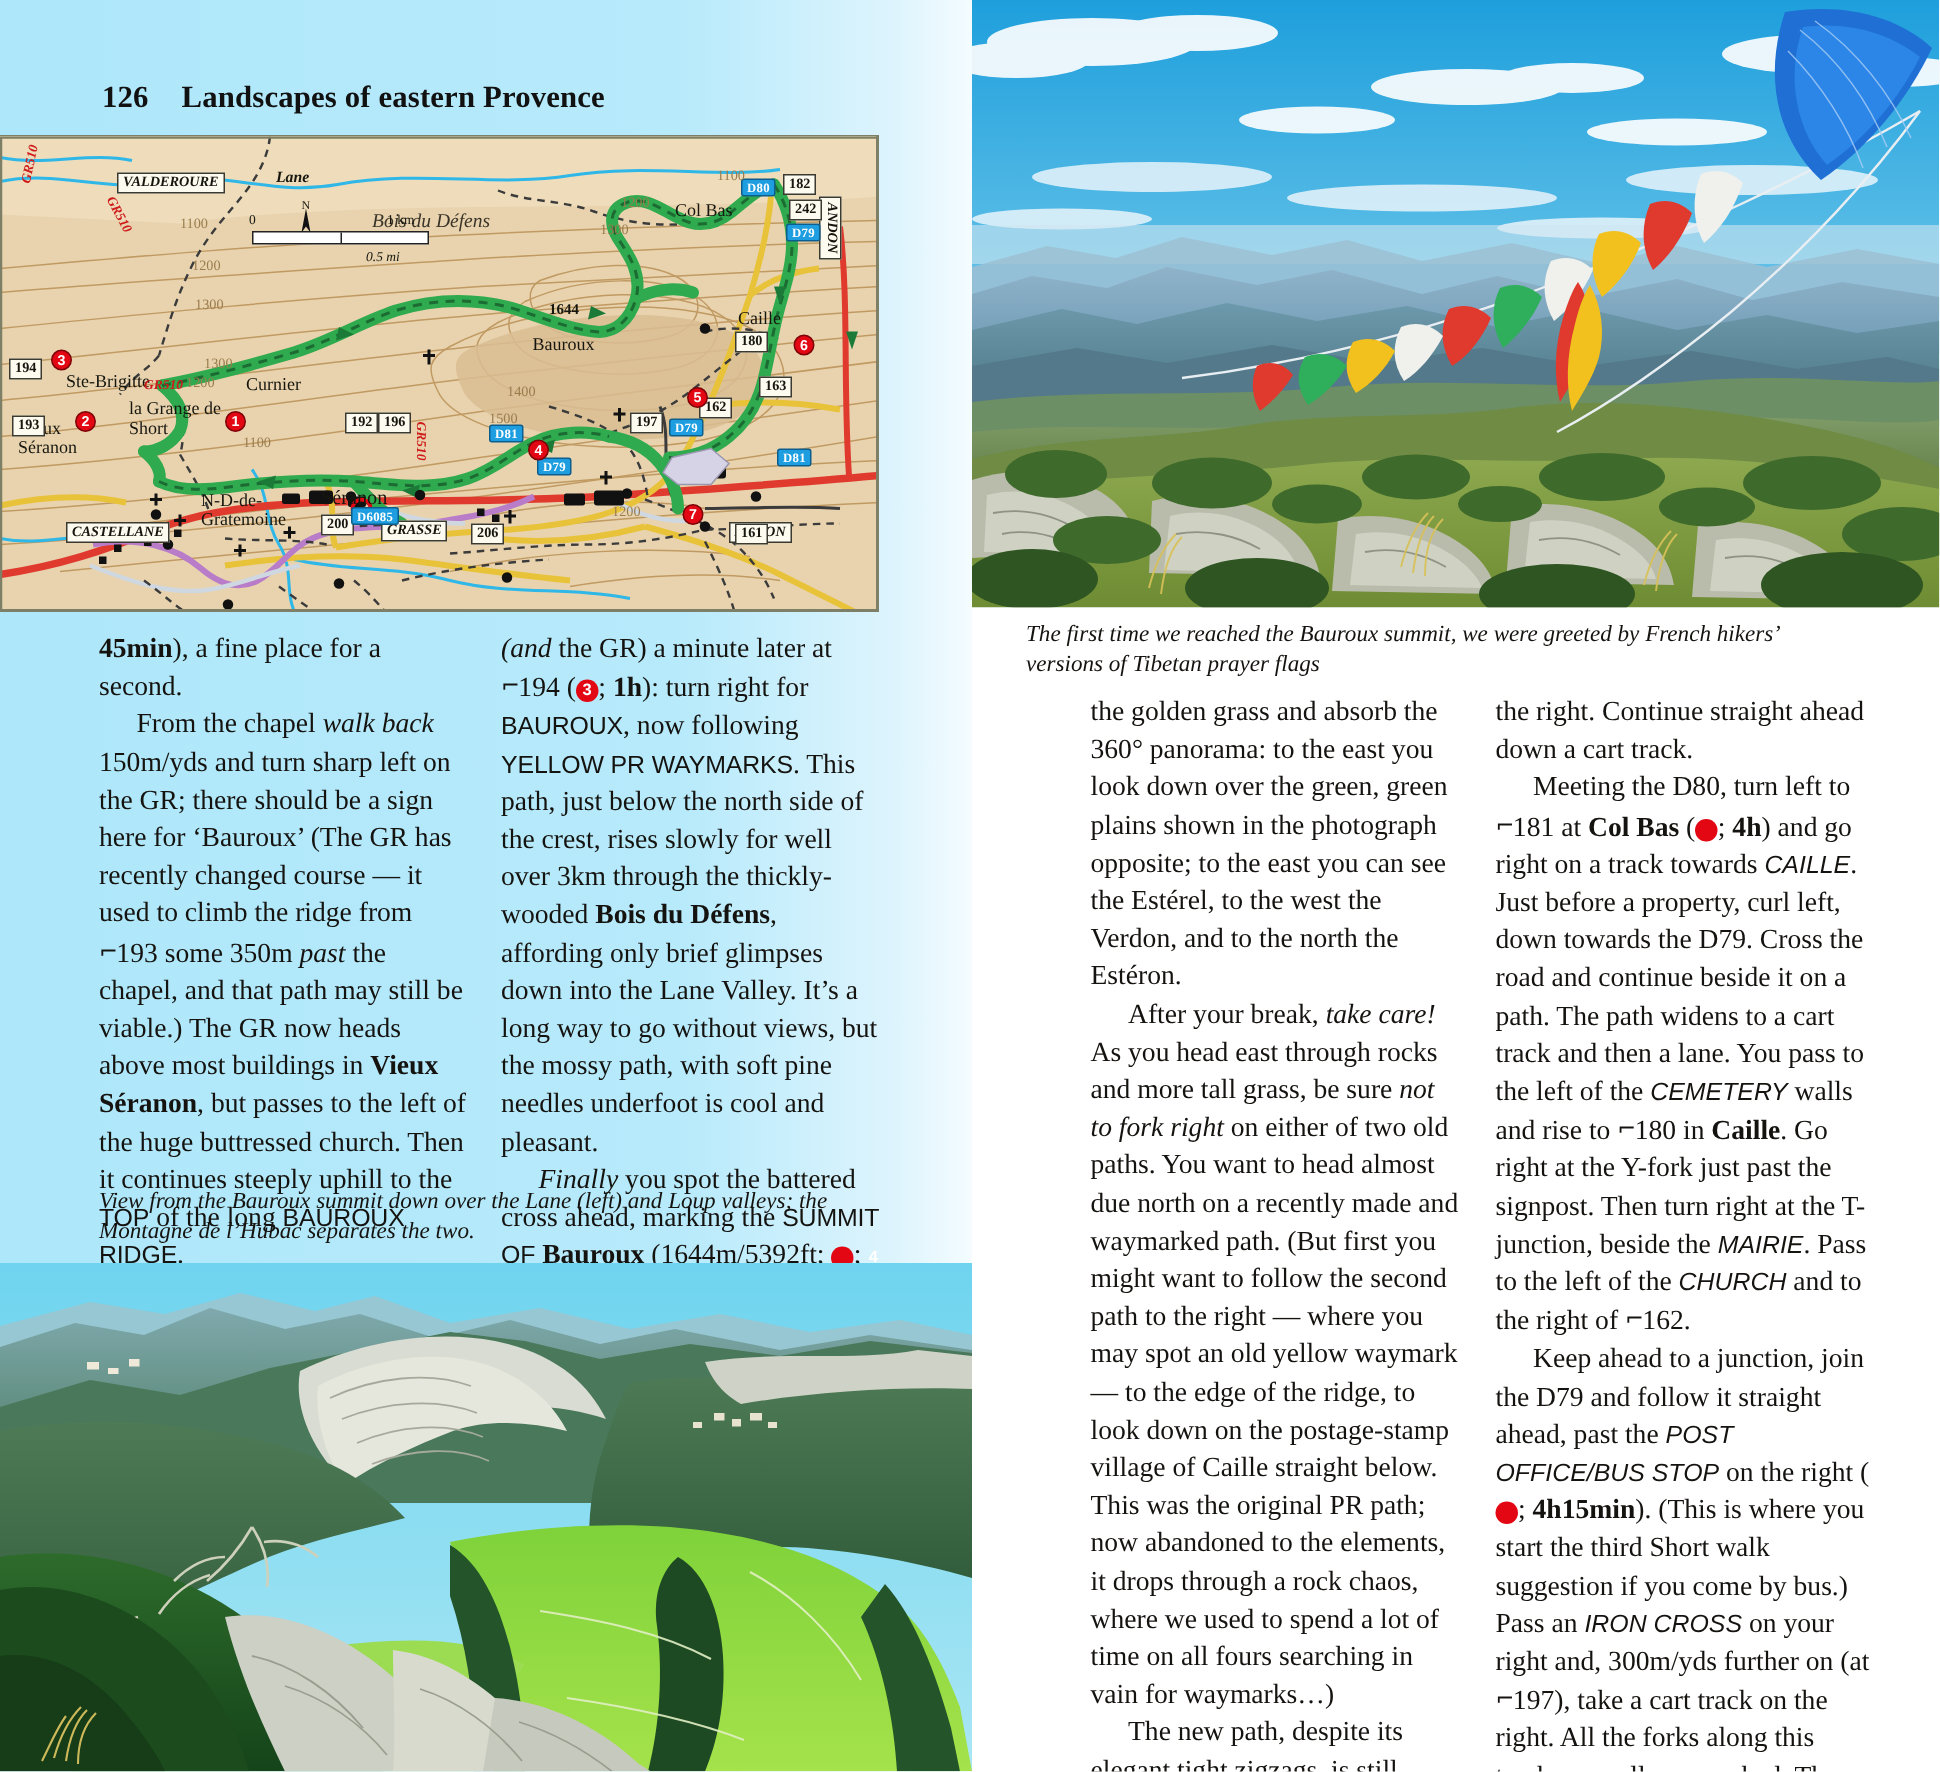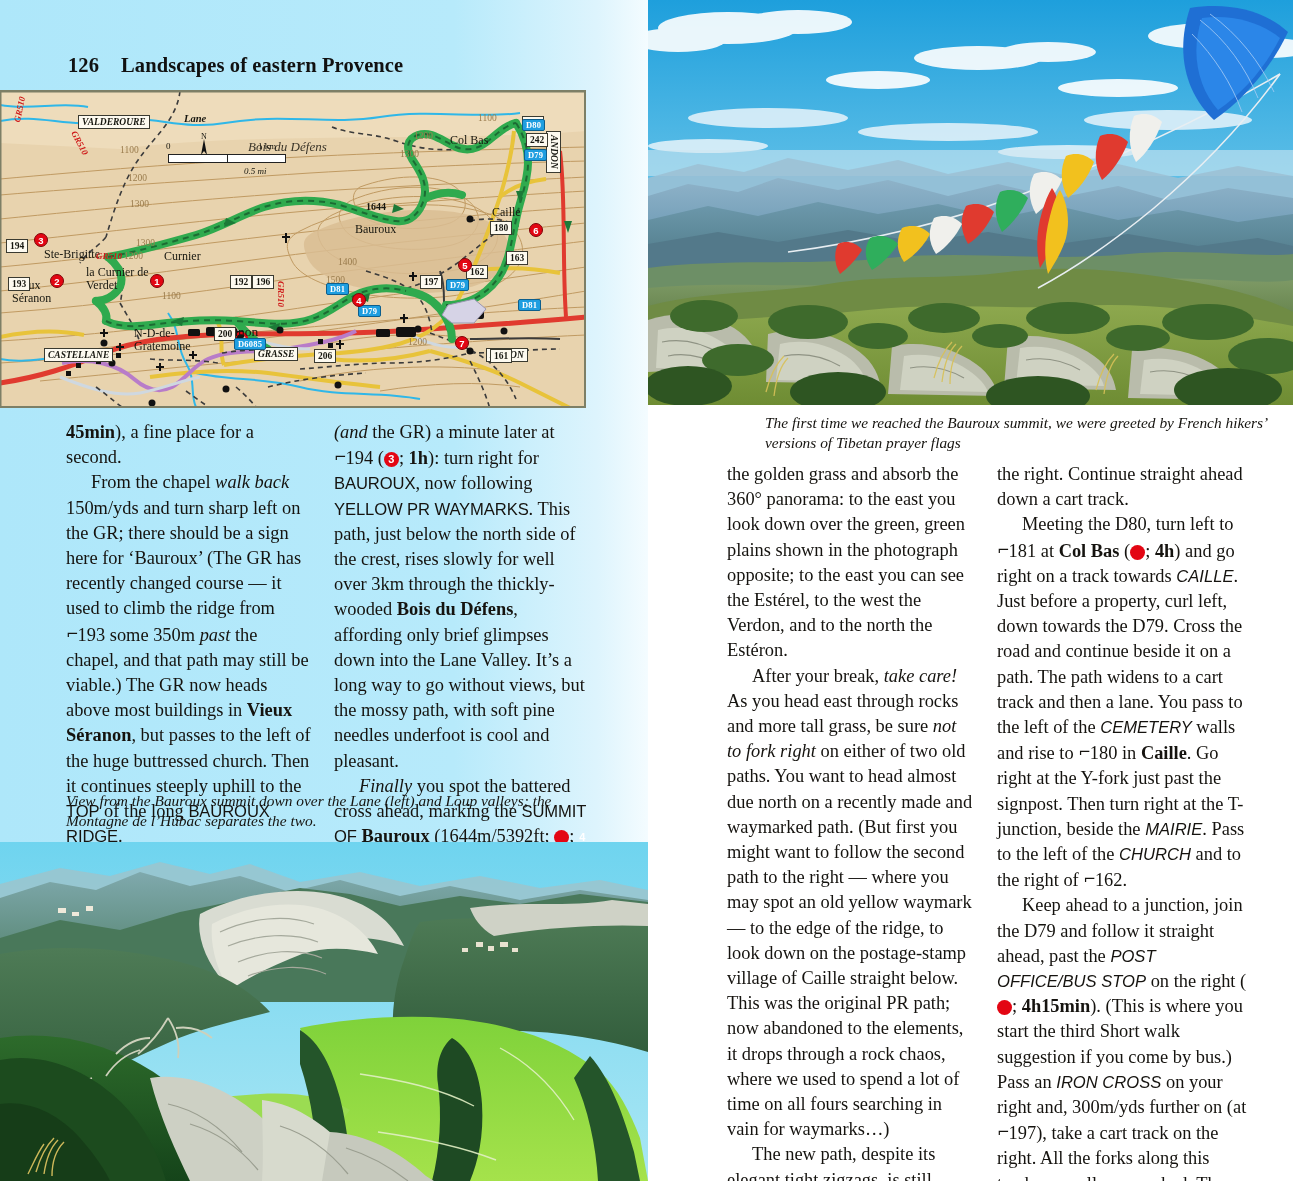--- a/index.html
+++ b/index.html
@@ -80,21 +80,21 @@
   .signpost { font-family: "DejaVu Sans", sans-serif; font-size: 15px; vertical-align: 2px; letter-spacing:-1px;}
 
   #col-l1 { left: 66px; top: 420px; width: 246px; }
   #col-l2 { left: 334px; top: 420px; width: 254px; }
 
   
   .caption {
     position: absolute; font-style: italic; font-size: 15.4px; line-height: 20px; color: #15130f;
   }
   #cap-left { left: 66px; top: 791px; width: 530px; }
-  #cap-right { left: 765px; top: 413px; width: 520px; }
+  #cap-right { left: 684px; top: 413px; width: 520px; }
 
   
   #photo-bottom {
     position: absolute; left: 0; top: 842px; width: 648px; height: 339px; overflow: hidden;
   }
   #photo-top {
     position: absolute; left: 648px; top: 0px; width: 645px; height: 405px; overflow: hidden;
   }
   .ph { position:absolute; left:0; top:0; width:100%; height:100%; }
 
@@ -287,45 +287,45 @@
 
       <div class="maplabel box-label" style="left:78px; top:24px; font-style:italic;">VALDEROURE</div>
       <div class="maplabel place-italic" style="left:184px; top:22px;">Lane</div>
       <div class="maplabel" style="left:248px; top:48px; font-style:italic; font-size:13px; color:#3a3428;">Bois du Défens</div>
 
       <div class="maplabel place-roman" style="left:450px; top:42px;">Col Bas</div>
       <div class="maplabel place-roman" style="left:492px; top:114px;">Caille</div>
       <div class="maplabel place-roman" style="left:355px; top:131px;">Bauroux</div>
       <div class="maplabel place-roman" style="left:44px; top:156px;">Ste-Brigitte</div>
       <div class="maplabel place-roman" style="left:164px; top:158px;">Curnier</div>
-      <div class="maplabel place-roman" style="left:86px; top:175px; width:72px; white-space:normal; line-height:13px;">la Curnier de Verdet</div>
+      <div class="maplabel place-roman" style="left:86px; top:175px; width:72px; white-space:normal; line-height:13px;">la Grange de Short</div>
       <div class="maplabel place-roman" style="left:12px; top:188px; width:54px; white-space:normal; line-height:13px;">Vieux Séranon</div>
       <div class="maplabel place-big" style="left:214px; top:233px;">Séranon</div>
       <div class="maplabel place-roman" style="left:134px; top:236px; width:64px; white-space:normal; line-height:13px;">N-D-de-Gratemoine</div>
       <div class="maplabel box-label" style="left:44px; top:257px; font-style:italic;">CASTELLANE</div>
       <div class="maplabel box-label" style="left:254px; top:256px; font-style:italic;">GRASSE</div>
       <div class="maplabel box-label" style="left:486px; top:257px; font-style:italic;">ANDON</div>
       <div class="maplabel vert-tag" style="left:546px; top:40px;">ANDON</div>
       <div class="maplabel" style="left:366px; top:110px; font-size:10px; color:#16160f; font-weight:bold;">1644</div>
 
       <div class="maplabel box-label" style="left:6px; top:148px;">194</div>
       <div class="maplabel box-label" style="left:8px; top:186px;">193</div>
       <div class="maplabel box-label" style="left:230px; top:184px;">192</div>
       <div class="maplabel box-label" style="left:252px; top:184px;">196</div>
       <div class="maplabel box-label" style="left:420px; top:184px;">197</div>
-      <div class="maplabel box-label" style="left:214px; top:236px;">200</div>
+      <div class="maplabel box-label" style="left:214px; top:252px;">200</div>
       <div class="maplabel box-label" style="left:314px; top:258px;">206</div>
       <div class="maplabel box-label" style="left:490px; top:222px;margin-top:36px;">161</div>
       <div class="maplabel box-label" style="left:466px; top:174px;">162</div>
       <div class="maplabel box-label" style="left:506px; top:160px;">163</div>
       <div class="maplabel box-label" style="left:490px; top:130px;">180</div>
       <div class="maplabel box-label" style="left:526px; top:42px;">242</div>
       <div class="maplabel box-label" style="left:522px; top:25px;">182</div>
 
-      <div class="maplabel road-tag" style="left:522px; top:28px;text-align:center;">D80</div>
+      <div class="maplabel road-tag" style="left:494px; top:28px;text-align:center;">D80</div>
       <div class="maplabel road-tag" style="left:524px; top:58px;">D79</div>
       <div class="maplabel road-tag" style="left:446px; top:188px;">D79</div>
       <div class="maplabel road-tag" style="left:358px; top:214px;">D79</div>
       <div class="maplabel road-tag" style="left:326px; top:192px;">D81</div>
       <div class="maplabel road-tag" style="left:518px; top:208px;">D81</div>
       <div class="maplabel road-tag" style="left:234px; top:247px;">D6085</div>
 
       <div class="maplabel gr-tag" style="left:12px; top:30px; transform:rotate(-78deg); transform-origin:left top;">GR510</div>
       <div class="maplabel gr-tag" style="left:78px; top:38px; transform:rotate(62deg); transform-origin:left top;">GR510</div>
       <div class="maplabel gr-tag" style="left:96px; top:160px;">GR510</div>

